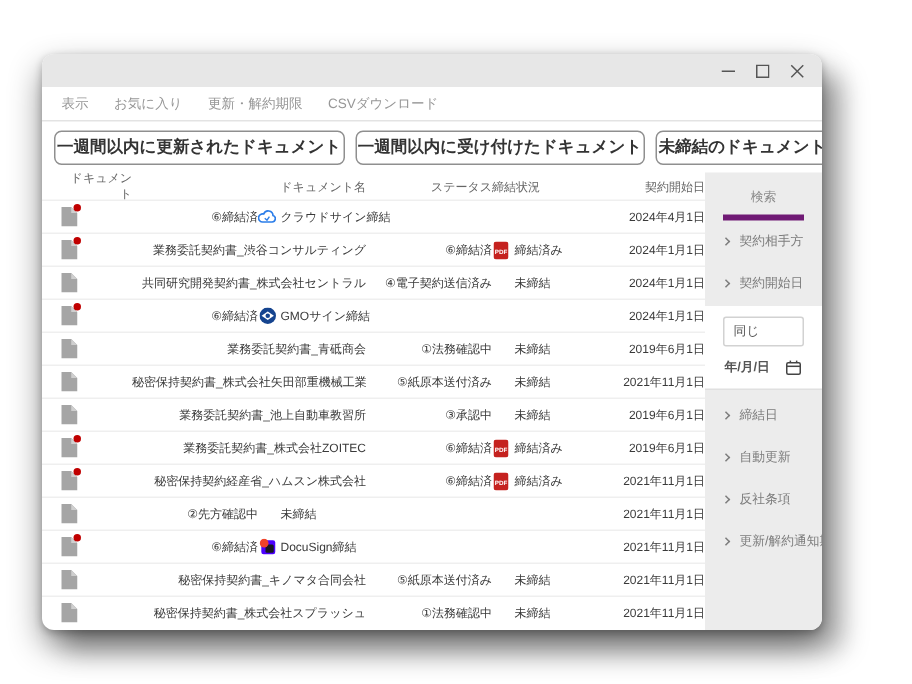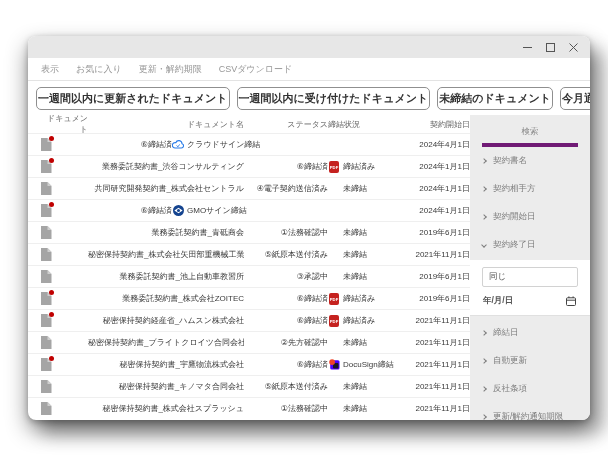--- a/index.html
+++ b/index.html
@@ -1,18 +1,18 @@
 <!DOCTYPE html>
 <html><head>
 <meta charset="utf-8">
 <style>
   * { box-sizing: border-box; margin: 0; padding: 0; }
   html,body { width:608px; height:456px; background:#ffffff; font-family:"Liberation Sans","DejaVu Sans",sans-serif; overflow:hidden; }
   .window {
-    position:absolute; left:28px; top:36px; width:562px; height:384px;
+    position:absolute; left:28px; top:36px; width:520px; height:384px;
     background:#fff; border-radius:8px; overflow:hidden;
     box-shadow:0 10px 22px rgba(0,0,0,0.45), 0 2px 6px rgba(0,0,0,0.25), 14px 14px 18px rgba(0,0,0,0.28);
     display:flex; flex-direction:column;
   }
   .titlebar { flex:none; height:22px; background:#e7e7e7; display:flex; align-items:center; justify-content:flex-end; gap:13px; padding:0 12px; }
   .winbtn { width:10px; height:10px; display:flex; align-items:center; justify-content:center; cursor:default; }
   .menubar { flex:none; height:23px; display:flex; align-items:center; gap:17px; padding:0 13px; border-bottom:1px solid #e3e3e3; font-size:9px; color:#979797; }
   .menubar span { white-space:nowrap; }
   .filterbar { flex:none; display:flex; gap:7px; padding:6px 8px 5px; }
   .filterbtn { border:1px solid #8f8f8f; border-radius:5px; background:#fff; color:#333;
@@ -334,21 +334,20 @@
         <div class="trow" data-icon="none" data-notify="false">
           <span class="c-icon">
             <span class="doc-wrap">
               <svg width="12" height="13" viewBox="0 0 12 13">
                   <path d="M1 0 h6.5 l4 4 v9 h-10.5 z" fill="#a5a5a5"></path>
                   <path d="M7.5 0 l4 4 h-4 z" fill="#cfcfcf"></path>
                 </svg>
               
             </span>
           </span>
-          <span class="c-name">秘密保持契約書_ブライトクロイツ合同会社</span>
           <span class="c-status">②先方確認中</span>
           <span class="c-seal">
             <span class="slot">
               
               
               
               
             </span>
             <span>未締結</span>
           </span>
@@ -358,21 +357,20 @@
         <div class="trow" data-icon="docusign" data-notify="true">
           <span class="c-icon">
             <span class="doc-wrap">
               <svg width="12" height="13" viewBox="0 0 12 13">
                   <path d="M1 0 h6.5 l4 4 v9 h-10.5 z" fill="#a5a5a5"></path>
                   <path d="M7.5 0 l4 4 h-4 z" fill="#cfcfcf"></path>
                 </svg>
               <span class="red-dot"></span>
             </span>
           </span>
-          <span class="c-name">秘密保持契約書_宇鷹物流株式会社</span>
           <span class="c-status">⑥締結済</span>
           <span class="c-seal">
             <span class="slot">
 
               <span class="seal-ic ic-docusign">
                 <svg width="11" height="11" viewBox="0 0 11 11">
                     <rect x="1.2" y="1.2" width="9.3" height="9.3" rx="1.5" fill="#4c00ff"></rect>
                     <rect x="4" y="4" width="5.5" height="5.5" rx="1" fill="#191823"></rect>
                     <circle cx="3.1" cy="3.1" r="2.9" fill="#f0422a"></circle>
                   </svg>
@@ -432,33 +430,25 @@
         </div>
       </div>
 
     </div>
 
     <aside class="sidebar">
       <input class="search-input" type="text" placeholder="検索" style="">
 
       <div class="side-section">
         <span class="chev"></span>
-        <span>契約書名</span>
-      </div>
-      <div class="side-section">
-        <span class="chev"></span>
         <span>契約相手方</span>
       </div>
       <div class="side-section">
         <span class="chev"></span>
         <span>契約開始日</span>
-      </div>
-      <div class="side-section open">
-        <span class="chev"></span>
-        <span>契約終了日</span>
       </div>
 
       <div class="expanded-panel">
         <div class="match-box">同じ</div>
         <div class="date-row">
           <span>年/月/日</span>
           <span style="line-height:0">
             <svg width="10" height="10" viewBox="0 0 10 10">
                 <rect x="0.5" y="1.8" width="9" height="7.7" rx="1" fill="none" stroke="#444" stroke-width="1"></rect>
                 <line x1="0.5" y1="4.2" x2="9.5" y2="4.2" stroke="#444" stroke-width="1"></line>

